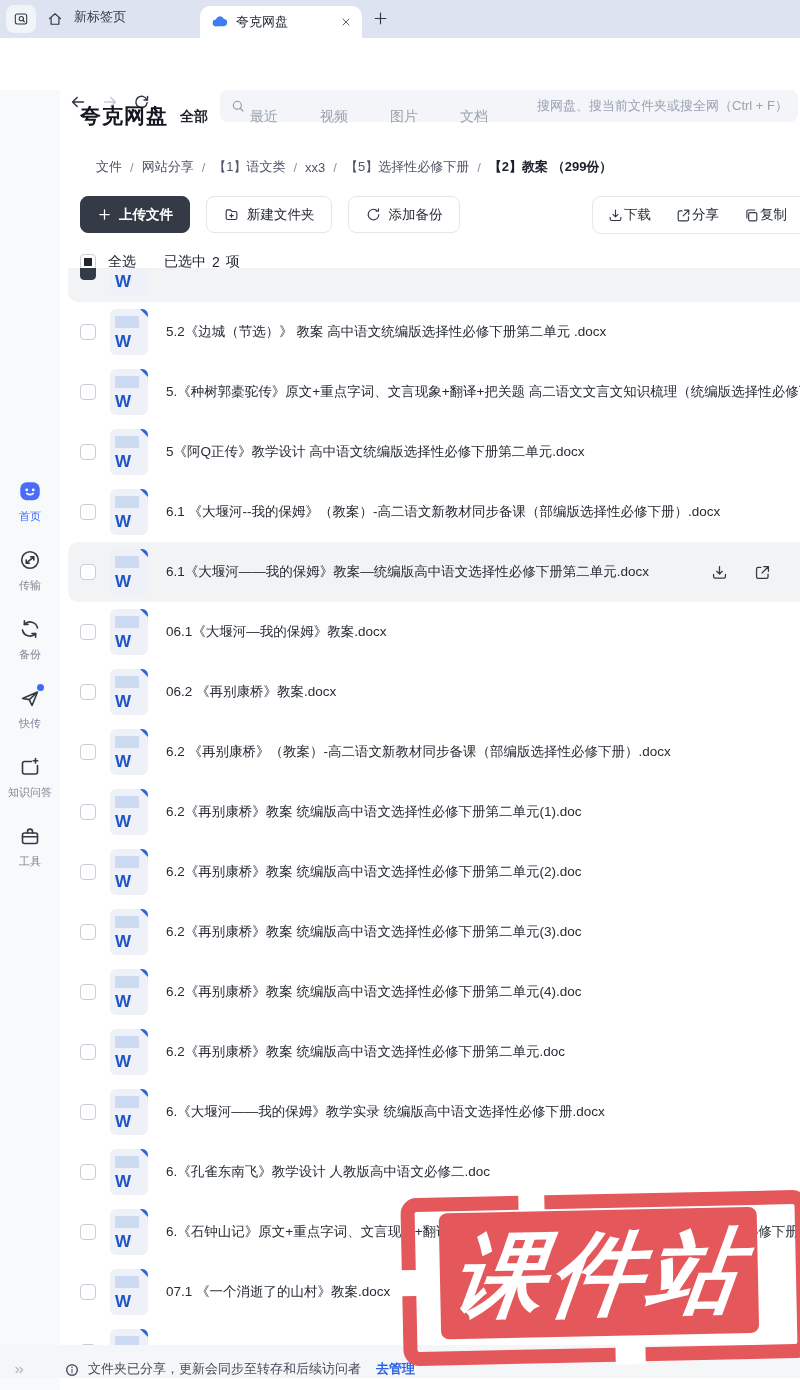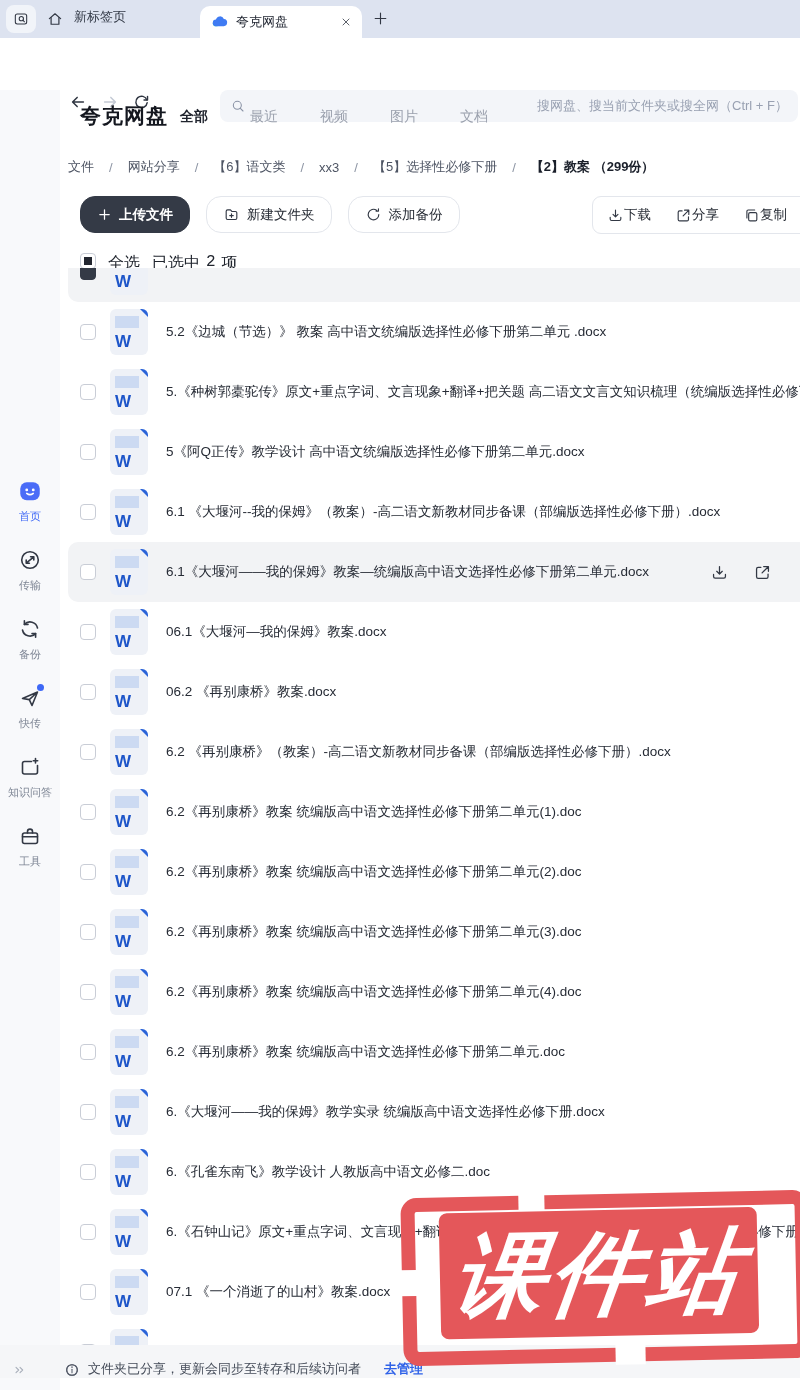--- a/index.html
+++ b/index.html
@@ -36,36 +36,36 @@
   .side-item.active .lbl { color:#3e68f6; }
   .side-ico { position:relative; width:26px; height:26px; display:flex; align-items:center; justify-content:center; }
   .badge-dot { position:absolute; right:-1px; top:-1px; width:7px; height:7px; border-radius:50%; background:#3e68f6; }
 
   
   .page-title { position:absolute; left:80px; top:102px; font-size:21px; font-weight:800; color:#14171f; letter-spacing:1px; }
   .htabs { position:absolute; left:180px; top:108px; display:flex; gap:42px; font-size:14px; color:#9aa0ad; }
   .htab { cursor:pointer; }
   .htab.active { color:#20242e; font-weight:700; }
 
-  .crumbs { position:absolute; left:68px; top:158px; display:flex; align-items:center; gap:15px; font-size:13px; color:#4e5564; white-space:nowrap; }
+  .crumbs { position:absolute; left:96px; top:158px; display:flex; align-items:center; gap:8px; font-size:13px; color:#4e5564; white-space:nowrap; }
   .crumbs .sep { color:#8d95a4; }
   .crumbs .cur { font-weight:700; color:#1a1f2a; }
 
   
   .toolbar { position:absolute; left:80px; top:196px; display:flex; gap:16px; }
-  .btn { height:37px; display:flex; align-items:center; gap:7px; padding:0 16px; border-radius:15px; font-size:13.5px; cursor:pointer; background:#fff; border:1px solid #e3e6ec; color:#262b34; white-space:nowrap; }
+  .btn { height:37px; display:flex; align-items:center; gap:7px; padding:0 16px; border-radius:8px; font-size:13.5px; cursor:pointer; background:#fff; border:1px solid #e3e6ec; color:#262b34; white-space:nowrap; }
   .btn.dark { background:#343a46; border-color:#343a46; color:#fff; font-weight:600; }
   .actions-group { position:absolute; left:592px; top:196px; height:38px; width:250px; border:1px solid #e3e6ec; border-radius:9px; display:flex; align-items:center; gap:24px; padding:0 14px; }
   .act { display:flex; align-items:center; font-size:13.5px; color:#262b34; cursor:pointer; white-space:nowrap; }
 
   
-  .selbar { position:absolute; left:80px; top:253px; display:flex; font-size:16px; color:#20252e;font-family:Liberation Mono, monospace; }
+  .selbar { position:absolute; left:80px; top:253px; display:flex; align-items:center; font-size:14px; color:#20252e; }
   .cbx { width:16px; height:16px; border:1.5px solid #c9cdd6; border-radius:4px; background:#fff; display:flex; align-items:center; justify-content:center; }
   .cbx.ind::after { content:""; width:8px; height:8px; background:#22262f; }
-  .selbar .t1 { margin-left:12px; } .selbar .t2 { margin-left:12px; }
+  .selbar .t1 { margin-left:12px; } .selbar .t2 { margin-left:28px; }
   .selbar .t3 { margin-left:6px; } .selbar .t4 { margin-left:6px; }
 
   
   .list { position:absolute; left:60px; right:-12px; top:268px; bottom:0; overflow:hidden; }
   .row { height:60px; margin-left:8px; display:flex; align-items:center; padding-left:12px; border-radius:10px; position:relative; }
   .row.partial-top { margin-top:-26px; }
   .row.sel, .row.hover { background:#f2f3f5; }
   .row .cb { flex:0 0 16px; width:16px; height:16px; border:1.5px solid #c9cdd6; border-radius:4px; background:#fff; }
   .row.sel .cb { background:#343a46; border-color:#343a46; }
   .ficon { flex:0 0 38px; width:38px; height:46px; margin-left:14px; position:relative; background:#eef1f7; border-radius:6px; }
@@ -74,21 +74,21 @@
   .ficon b { position:absolute; left:5px; bottom:3px; font-size:17px; font-weight:800; color:#1d55c9; font-style:normal; }
   .fname { margin-left:18px; font-size:13.5px; color:#262b35; white-space:nowrap; overflow:hidden; flex:1; }
   .acts { display:flex; gap:24px; padding-right:40px; }
   .acts span { cursor:pointer; }
 
   
   .footer { position:absolute; left:0; top:1345px; width:800px; height:33px; background:#f5f6f8; display:flex; align-items:flex-end; z-index:20; font-size:13px; color:#454c59; }
   .footer .collapse { margin-left:12px; }
   .footer .info { margin-left:36px; }
   .footer .notice { margin-left:8px; }
-  .footer .manage { margin-left:23px; color:#2f62e8; font-weight:700; cursor:pointer; }
+  .footer .manage { margin-left:15px; color:#2f62e8; font-weight:700; cursor:pointer; }
 
   
   .stamp { position:absolute; left:402px; top:1194px; width:408px; height:168px; transform:rotate(-1.2deg); z-index:30; }
   .stamp .sborder { position:absolute; inset:0; border:14px solid #e4575a; border-radius:16px; }
   .stamp .fill { position:absolute; left:38px; right:52px; top:16px; bottom:26px; background:#e4575a; border-radius:8px; display:flex; align-items:center; justify-content:center; }
   .stamp .wmtext { font-size:92px; font-weight:900; font-style:italic; color:#fff; letter-spacing:5px; transform:skewX(-8deg); line-height:1; }
   .stamp .notch { position:absolute; background:#fff; }
   .stamp .n1 { top:-3px; left:118px; width:26px; height:20px; }
   .stamp .n2 { bottom:-3px; left:212px; width:30px; height:20px; }
   .stamp .n3 { left:-3px; top:72px; width:18px; height:26px; }
@@ -222,21 +222,21 @@
   <span class="htab">视频</span>
   <span class="htab">图片</span>
   <span class="htab">文档</span>
 </div>
 
 <div class="crumbs">
   <span>文件</span>
     <span class="sep">/</span>
   <span>网站分享</span>
     <span class="sep">/</span>
-  <span>【6】语文类</span>
+  <span>【1】语文类</span>
     <span class="sep">/</span>
   <span>xx3</span>
     <span class="sep">/</span>
   <span>【5】选择性必修下册</span>
     <span class="sep">/</span>
   <span class="cur">【2】教案 （299份）</span>
 </div>
 
 <div class="toolbar">
   <div class="btn dark">

